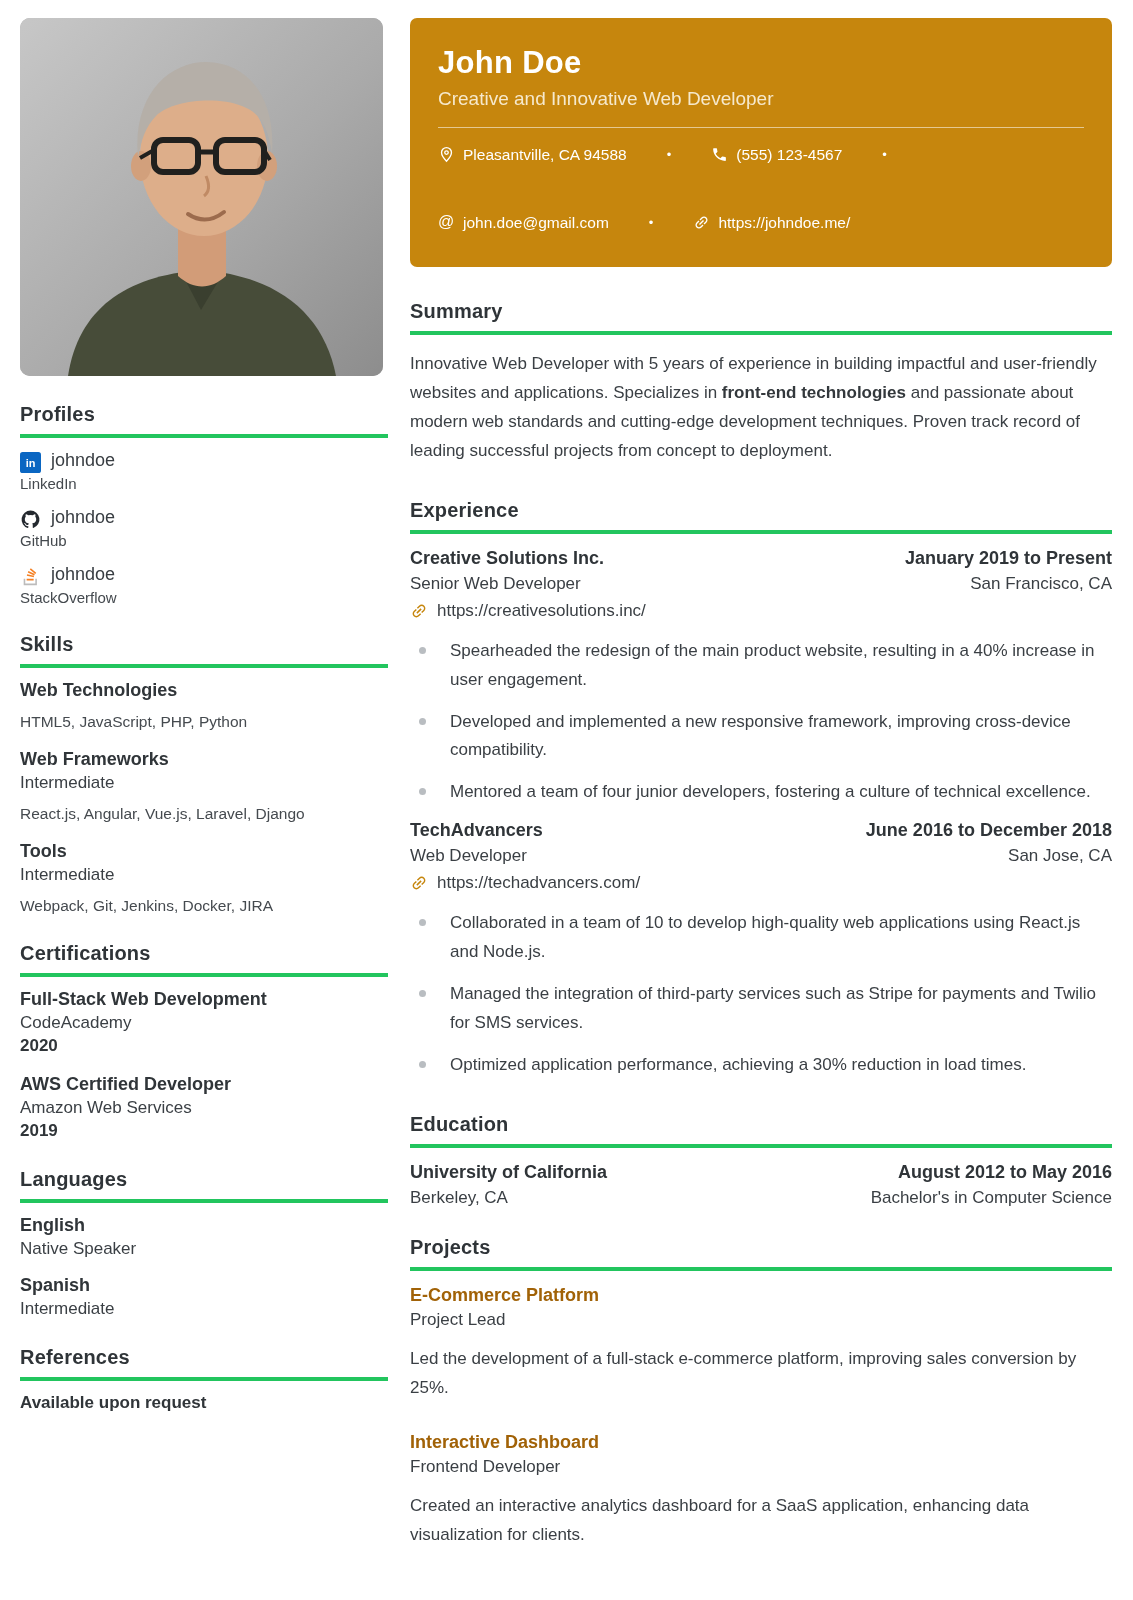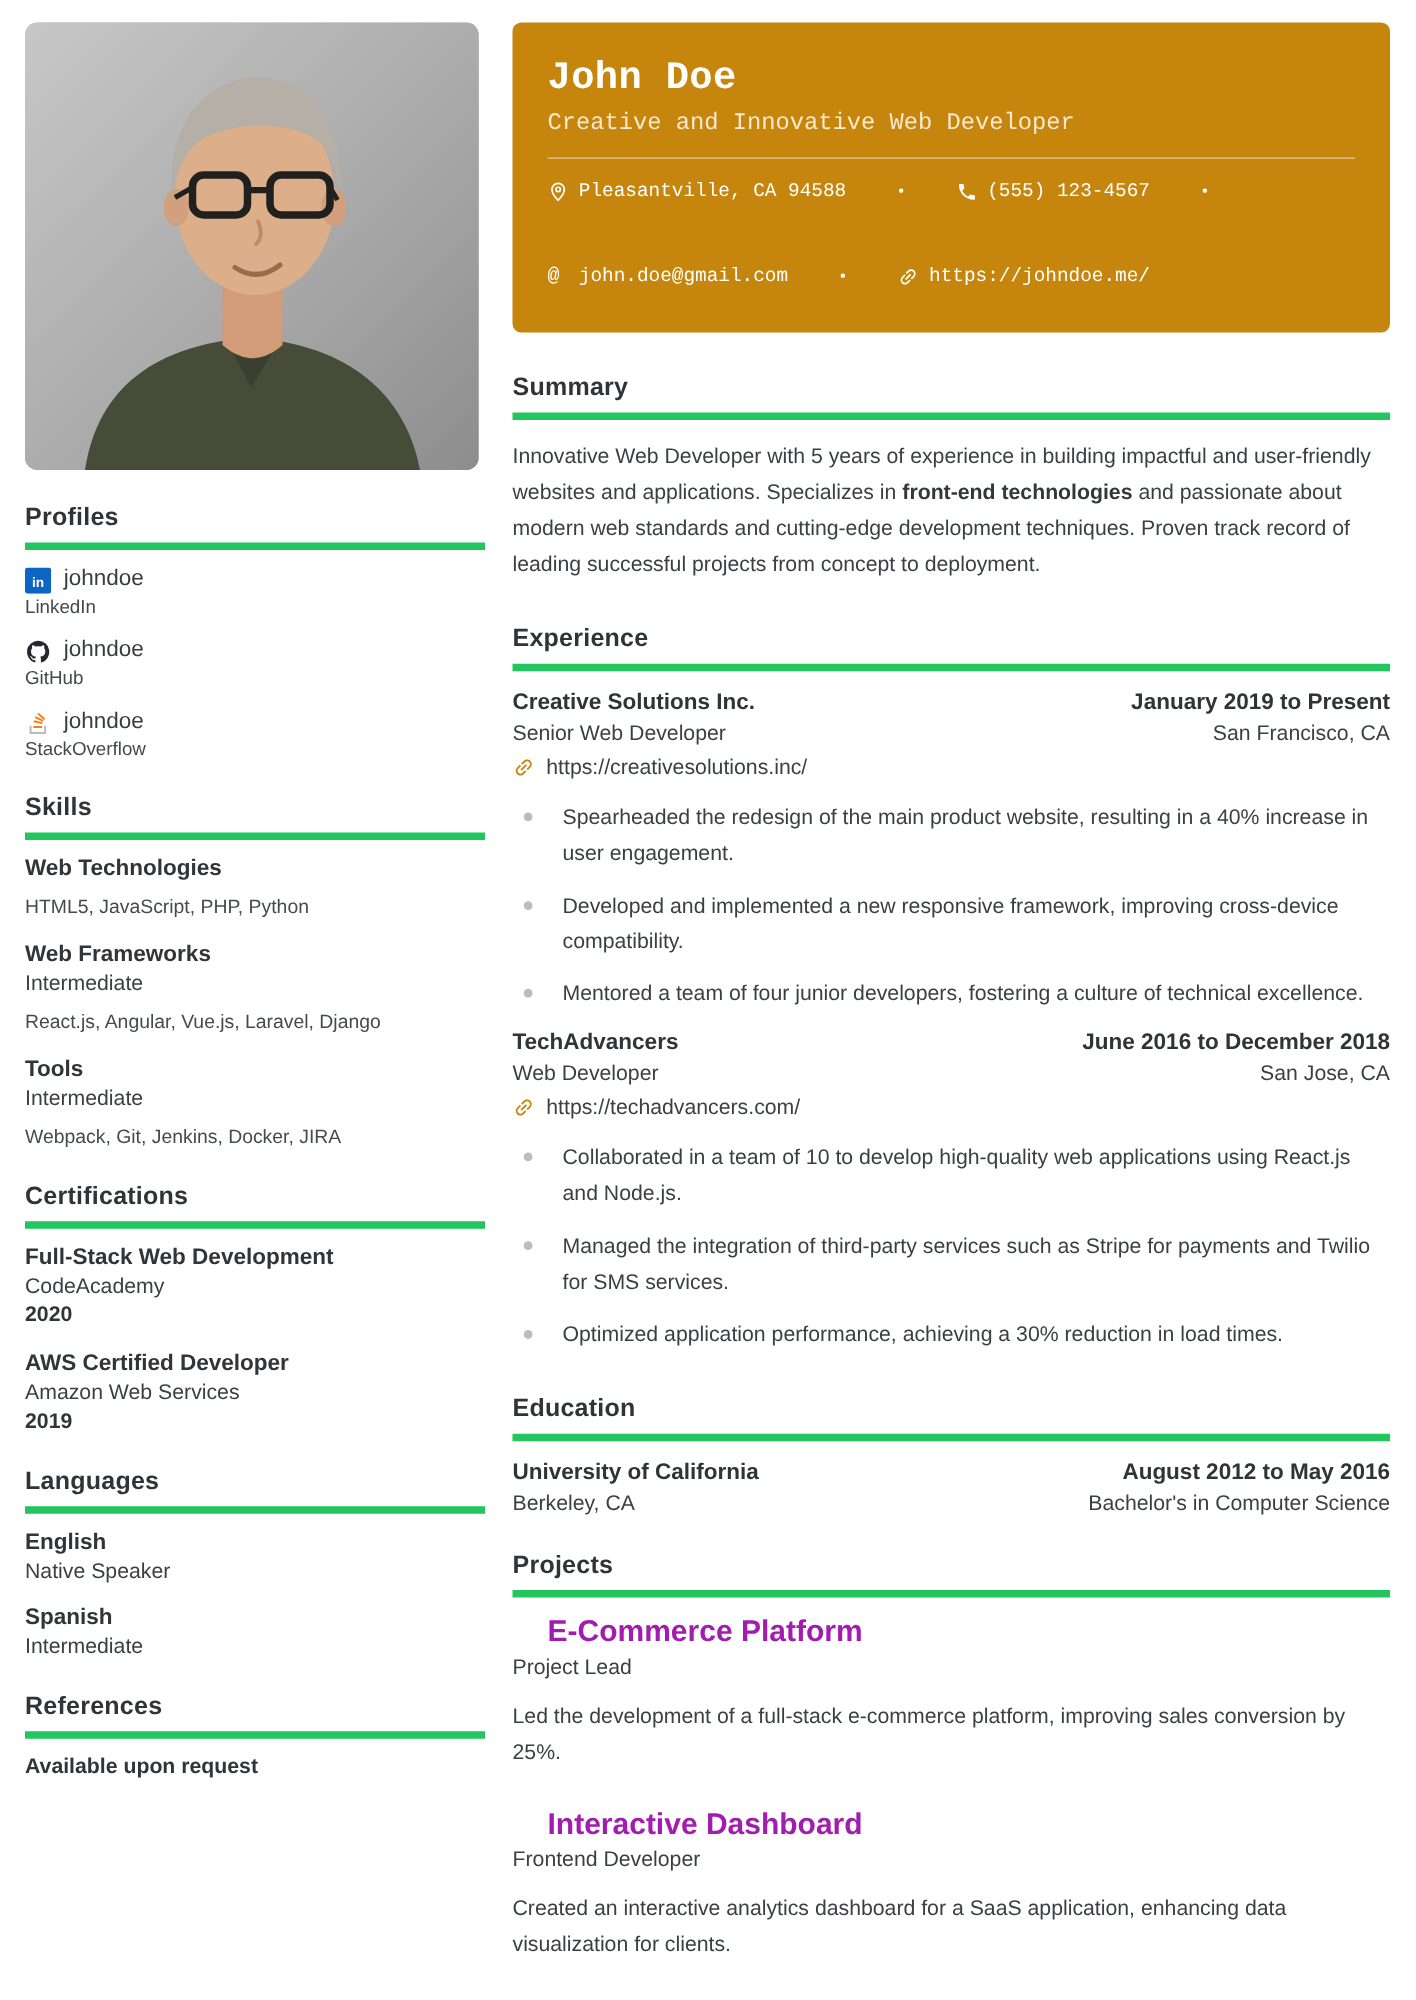--- a/index.html
+++ b/index.html
@@ -14,21 +14,21 @@
   .page { display: flex; gap: 22px; padding: 18px 21px 0 20px; }
 
   
   .sidebar { width: 368px; flex: none; }
   .photo-frame { width: 363px; height: 358px; border-radius: 10px; overflow: hidden; background: #a8a8a8; }
   .photo-frame svg { display: block; }
 
   .sb-section { margin-top: 27px; }
   .section-heading {
     font-size: 20px; font-weight: 700; color: #2f3438; margin: 0 0 12px 0;
-    padding-bottom: 8px; border-bottom: 6px solid #22c55e; letter-spacing: .2px;
+    padding-bottom: 8px; border-bottom: 4px solid #22c55e; letter-spacing: .2px;
   }
 
   .profile-item { margin-bottom: 15px; }
   .profile-user { display: flex; align-items: center; gap: 10px; font-size: 18px; color: #383d42; }
   .profile-user .net-icon { width: 21px; height: 17px; flex: none; display: inline-flex; }
   .profile-network { font-size: 15px; color: #44494e; margin-top: 4px; }
 
   .skill-item { margin-bottom: 18px; }
   .skill-name { font-size: 18px; font-weight: 700; color: #303539; }
   .skill-level { font-size: 17px; margin-top: 3px; }
@@ -44,21 +44,20 @@
   .lang-fluency { font-size: 17px; margin-top: 3px; }
 
   .ref-note { font-size: 17px; font-weight: 700; color: #303539; }
 
   
   .main { flex: 1; min-width: 0; }
 
   .gold-header {
     background: #c6860d; border-radius: 7px; color: #ffffff;
     padding: 27px 28px 30px 28px;
-    font-family: Liberation Mono, monospace;
   }
   .name { font-size: 31px; font-weight: 700; margin: 0; letter-spacing: .3px; }
   .headline { font-size: 19px; margin-top: 7px; color: #f6e9cd; }
   .gold-divider { border: none; border-top: 1px solid rgba(255,255,255,.55); margin: 17px 0 13px 0; }
   .contact-row { display: flex; flex-wrap: wrap; align-items: center; column-gap: 9px; row-gap: 6px; font-size: 15.5px; line-height: 1.8; gap: 40px; }
   .contact-item { display: inline-flex; align-items: center; gap: 8px; }
   .contact-item .c-icon { width: 17px; height: 17px; display: inline-flex; flex: none; }
   .c-at { font-size: 16px; font-weight: 400; line-height: 1; }
   .dot-sep { font-size: 13px; }
 
@@ -81,21 +80,21 @@
     position: relative; padding-left: 40px; margin-bottom: 13px;
     font-size: 17px; line-height: 1.7;
   }
   ul.highlights li::before {
     content: ""; position: absolute; left: 9px; top: 10px;
     width: 7px; height: 7px; border-radius: 50%; background: #b9bdc1;
   }
 
   .project { margin-top: 14px; }
   .project + .project { margin-top: 30px; }
-  .project-name { font-size: 24px; font-weight: 700; color: #a21caf; margin-left: 28px; }
+  .project-name { font-size: 18px; font-weight: 700; color: #a16207; }
   .project-role { font-size: 17px; margin-top: 4px; }
   .project-desc { font-size: 17px; line-height: 1.7; margin: 15px 0 0 0; }
 
   a { color: inherit; text-decoration: none; cursor: pointer; }
 </style>
 </head>
 <body>
 
 <div class="page">
 

